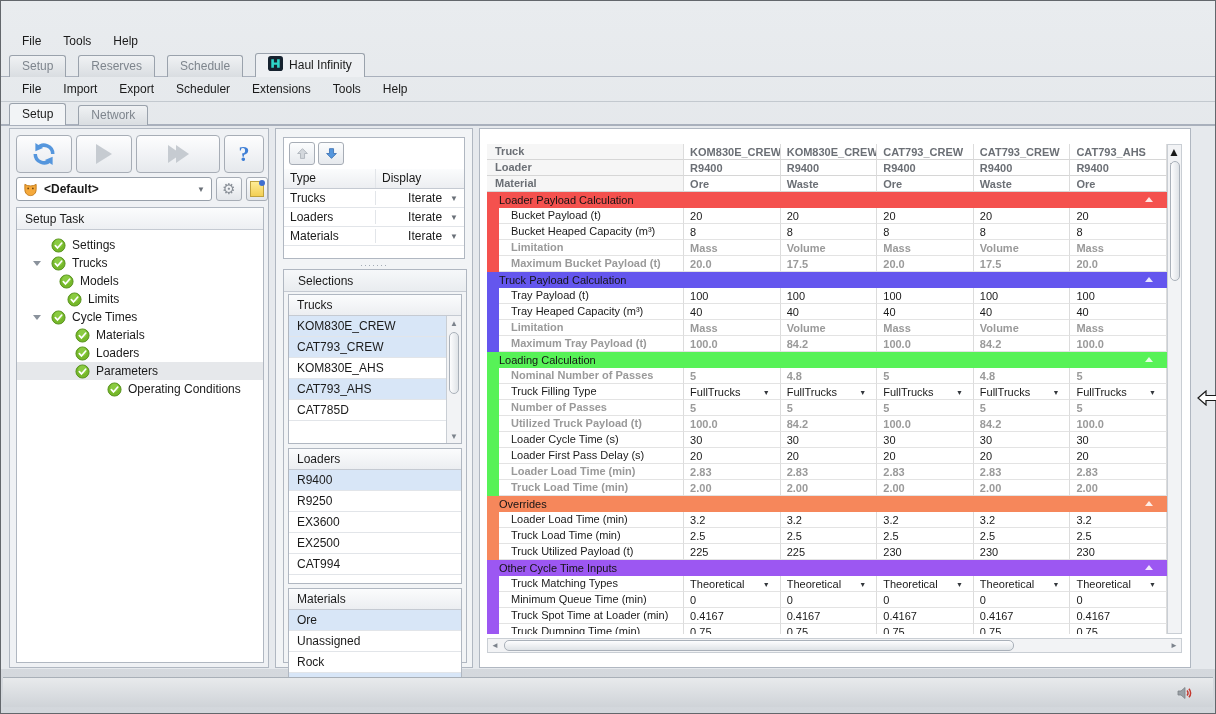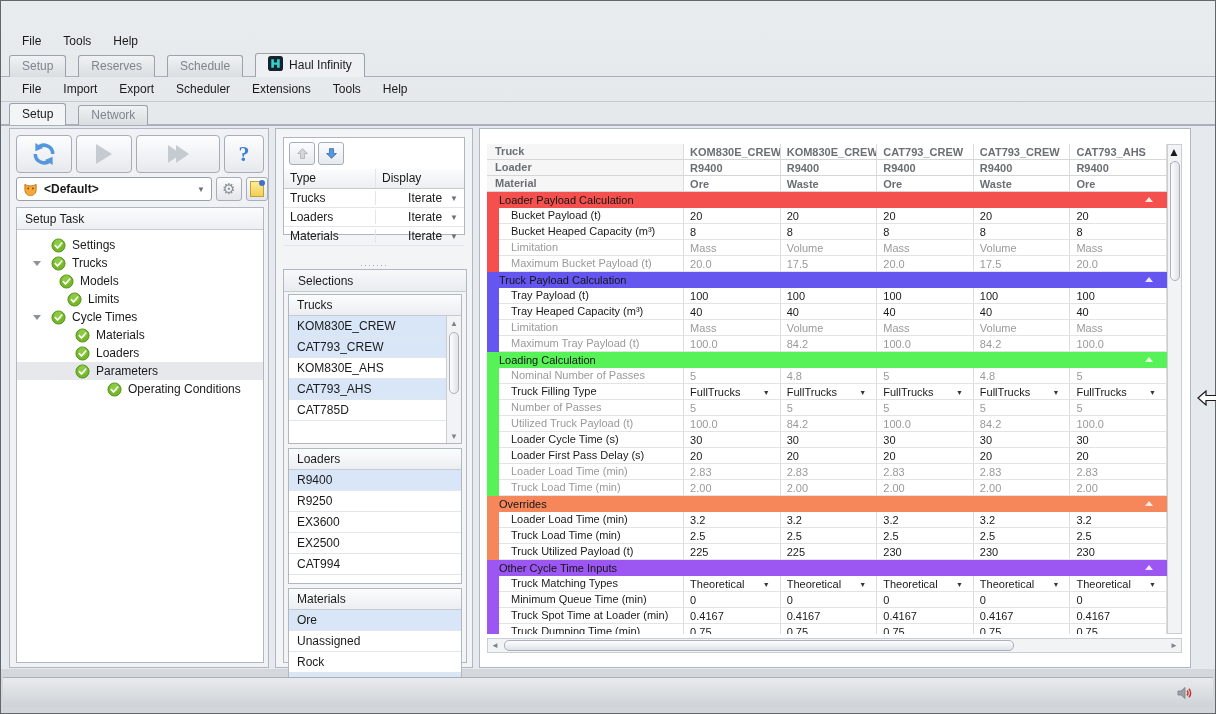--- a/index.html
+++ b/index.html
@@ -97,21 +97,21 @@
   #grid-clip { position:absolute; left:7px; top:15px; width:680px; height:490px; overflow:hidden; font-size:11px; }
   .g-row { display:flex; height:16px; }
   .g-label { width:205px; display:flex; }
   .g-stripe { width:12px; height:100%; }
   .g-labeltext { flex:1; padding:1px 4px 0 12px; border-right:1px solid #dcdcdc; border-bottom:1px solid #e3e3e3; background:#fff;
     white-space:nowrap; overflow:hidden; }
   .g-cell { width:100px; padding:1px 4px 0 6px; border-right:1px solid #dcdcdc; border-bottom:1px solid #e3e3e3; background:#fff;
     white-space:nowrap; overflow:hidden; display:flex; justify-content:space-between; align-items:center; }
   .hdr .g-labeltext { font-weight:bold; color:#6b6f75; background:#f6f6f6; border-bottom:1px solid #d6d6d6; padding-left:8px; }
   .hdr .g-cell { font-weight:bold; color:#6b6f75; border-bottom:1px solid #d6d6d6; }
-  .muted .g-labeltext, .muted .g-cell { color:#9a9a9a; }
+  .muted .g-labeltext, .muted .g-cell { color:#9a9a9a;font-weight:bold; }
   .sect-hdr { display:flex; height:16px; align-items:center; padding-left:12px; position:relative; color:#141414; }
   .sect-chev { position:absolute; right:14px; top:5px; width:0; height:0; border-left:4px solid transparent; border-right:4px solid transparent;
     border-bottom:5px solid rgba(255,255,255,.85); }
   .cell-dd { font-size:7px; color:#33373c; padding-right:6px; }
 
   
   #g-vscroll { position:absolute; left:687px; top:15px; width:15px; height:490px; background:#f2f3f5; border:1px solid #c9ced4; }
   #g-hscroll { position:absolute; left:7px; top:509px; width:695px; height:15px; background:#f2f3f5; border:1px solid #c9ced4;
     display:flex; align-items:center; }
   .h-arr { width:14px; text-align:center; color:#7c838c; font-size:8px; }
@@ -305,21 +305,21 @@
                   <path d="M4.6 8.2l2.3 2.4 4.6-5.2" stroke="#fff" stroke-width="1.8" fill="none" stroke-linecap="round"></path>
                 </svg>
               </span>
               <span>Operating Conditions</span>
             </div>
           </div>
       </div>
     </div>
 
     <div class="panelbox" id="mid-panel">
-      <div class="midbox" style="left:7px;top:8px;width:182px;height:98px;">
+      <div class="midbox" style="left:7px;top:8px;width:182px;height:122px;">
         <div class="arrow-btn" style="left:5px;top:4px;">
           <svg width="13" height="13" viewBox="0 0 16 16">
               <path d="M8 2l6 6h-3.5v6h-5V8H2z" fill="#d3d7dc" stroke="#a9afb6"></path>
             </svg>
         </div>
         <div class="arrow-btn" style="left:34px;top:4px;">
           <svg width="13" height="13" viewBox="0 0 16 16">
               <path d="M8 14L2 8h3.5V2h5v6H14z" fill="#5596dd" stroke="#3a6fb0"></path>
             </svg>
         </div>

